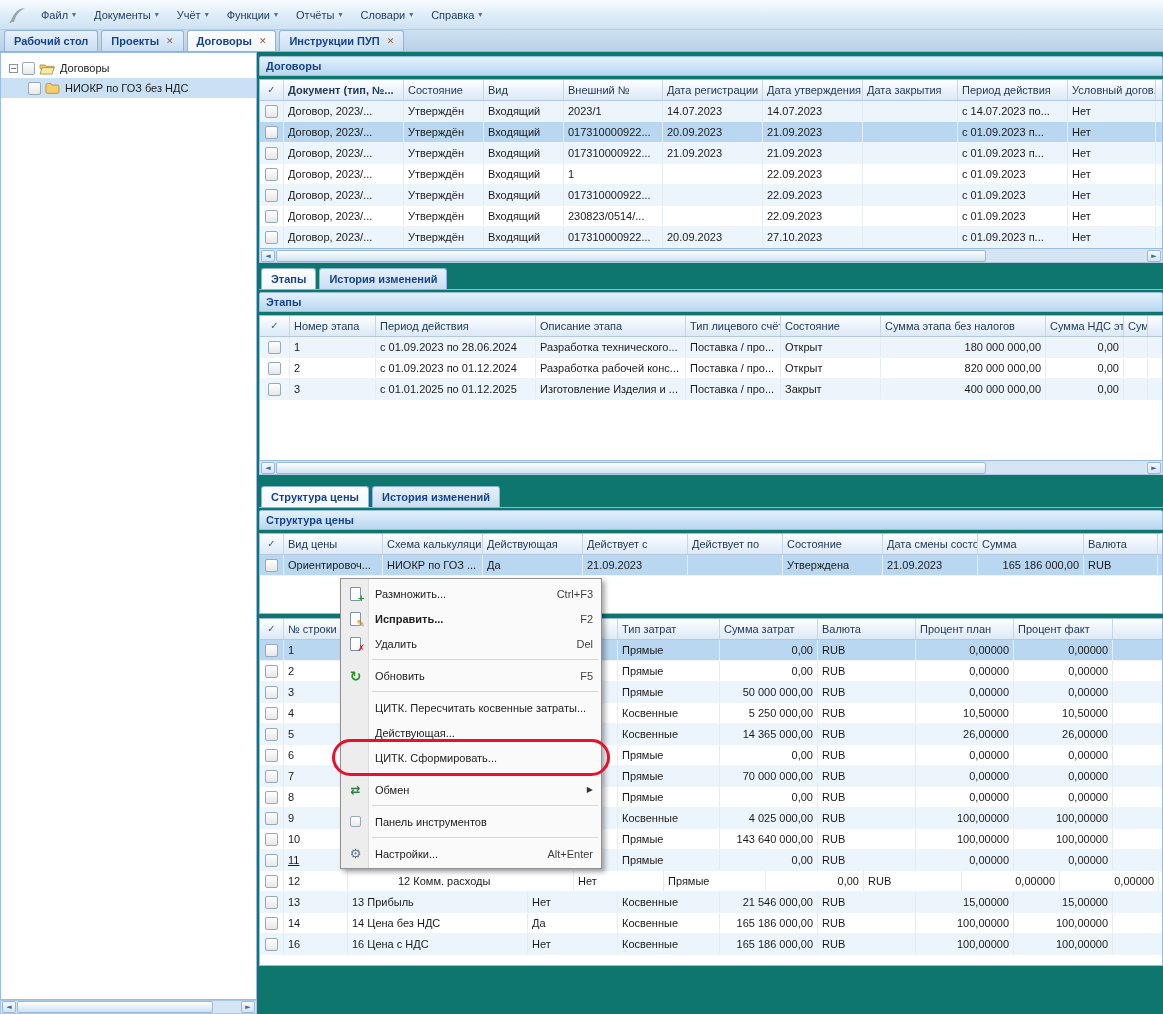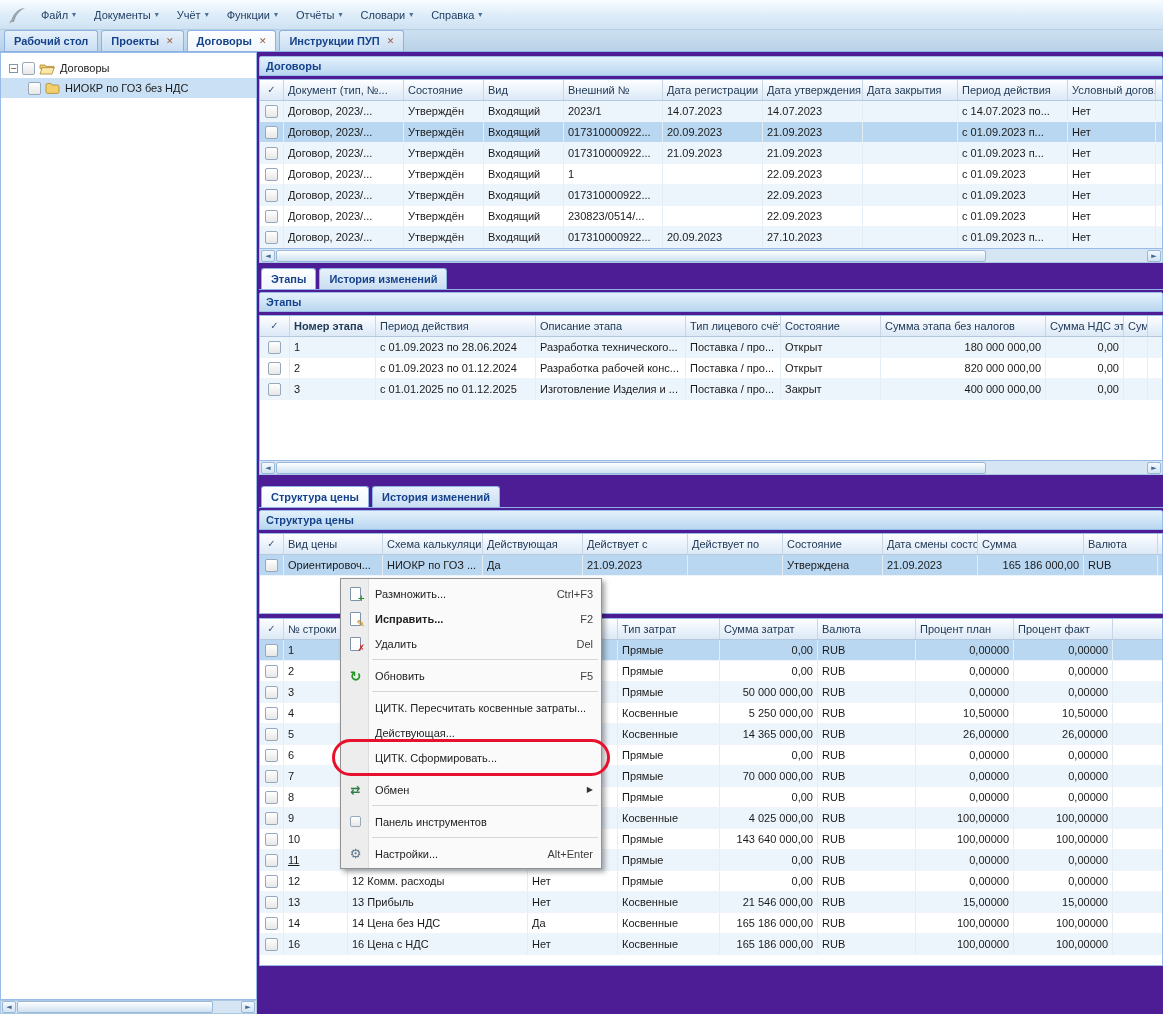--- a/index.html
+++ b/index.html
@@ -1,19 +1,19 @@
 <!DOCTYPE html>
 <html style="--sel-color: #b9d7f1;"><head>
 <meta charset="utf-8">
 <style>
   *{box-sizing:border-box;margin:0;padding:0}
   html,body{width:1163px;height:1014px}
   body{font-family:"Liberation Sans","DejaVu Sans",sans-serif;font-size:11px;color:#1a1a1a}
   .glyph{font-family:"DejaVu Sans",sans-serif}
-  #page{position:relative;width:1163px;height:1014px;background:#4c1d95;overflow:hidden}
+  #page{position:relative;width:1163px;height:1014px;background:#0f766e;overflow:hidden}
 
   
   #menubar{position:absolute;left:0;top:0;width:1163px;height:30px;
     background:linear-gradient(#f8fcff,#ddecf9 55%,#cfe2f2);border-bottom:1px solid #b5cde2;
     display:flex;align-items:center;padding-left:5px}
   .logo{width:24px;height:22px;margin-right:4px;display:flex;align-items:center;justify-content:center}
   #menubar-items{display:flex;align-items:center;gap:2px}
   .menu-item{display:flex;align-items:center;gap:4px;padding:4px 8px;border-radius:2px;color:#1c3a5e;cursor:default}
   .menu-item .caret{font-size:8px;color:#4a6f96}
 
@@ -193,21 +193,21 @@
     <span class="hs-btn glyph">►</span>
   </div>
 
   <div class="panel" style="top:56px">
     <div class="panel-title">Договоры</div>
     <div class="grid" id="contracts-grid">
         <div class="ghead">
           <div class="gh cbcol" style="width: 24px;">
             <span class="glyph check">✓</span>
           </div>
-          <div class="gh" style="width: 120px;">Документ (тип, №...</div>
+          <div class="gh" style="width: 120px; font-weight: bold;">Документ (тип, №...</div>
           <div class="gh" style="width: 80px;">Состояние</div>
           <div class="gh" style="width: 80px;">Вид</div>
           <div class="gh" style="width: 99px;">Внешний №</div>
           <div class="gh" style="width: 100px;">Дата регистрации</div>
           <div class="gh" style="width: 100px;">Дата утверждения</div>
           <div class="gh" style="width: 95px;">Дата закрытия</div>
           <div class="gh" style="width: 110px;">Период действия</div>
           <div class="gh" style="width: 88px;">Условный догов...</div>
           <div class="gh filler"></div>
         </div>
@@ -335,21 +335,21 @@
         <span class="tab-label">История изменений</span>
       </div>
     </div>
   <div class="panel" style="top:292px">
     <div class="panel-title">Этапы</div>
     <div class="grid" id="stages-grid">
         <div class="ghead">
           <div class="gh cbcol" style="width: 30px;">
             <span class="glyph check">✓</span>
           </div>
-          <div class="gh" style="width: 86px; font-weight: bold;">Номер этапа</div>
+          <div class="gh" style="width: 86px;">Номер этапа</div>
           <div class="gh" style="width: 160px;">Период действия</div>
           <div class="gh" style="width: 150px;">Описание этапа</div>
           <div class="gh" style="width: 95px;">Тип лицевого счёт...</div>
           <div class="gh" style="width: 100px;">Состояние</div>
           <div class="gh" style="width: 165px;">Сумма этапа без налогов</div>
           <div class="gh" style="width: 78px;">Сумма НДС этапа</div>
           <div class="gh" style="width: 24px;">Сум...</div>
           <div class="gh filler"></div>
         </div>
         <div class="gbody" style="height: 123px;">
@@ -620,21 +620,21 @@
             <div class="gc" style="width: 98px;">RUB</div>
             <div class="gc num" style="width: 98px;">0,00000</div>
             <div class="gc num" style="width: 99px;">0,00000</div>
             <div class="gc filler"></div>
           </div>
           <div class="grow">
             <div class="gc cbcol" style="width: 24px;">
               <span class="cb"></span>
             </div>
             <div class="gc" style="width: 64px;">12</div>
-            <div class="gc" style="width: 180px;">12 Комм. расходы</div>
+            <div class="gc" style="width: 180px; margin-left: 46px;">12 Комм. расходы</div>
             <div class="gc" style="width: 90px;">Нет</div>
             <div class="gc" style="width: 102px;">Прямые</div>
             <div class="gc num" style="width: 98px;">0,00</div>
             <div class="gc" style="width: 98px;">RUB</div>
             <div class="gc num" style="width: 98px;">0,00000</div>
             <div class="gc num" style="width: 99px;">0,00000</div>
             <div class="gc filler"></div>
           </div>
           <div class="grow alt">
             <div class="gc cbcol" style="width: 24px;">

